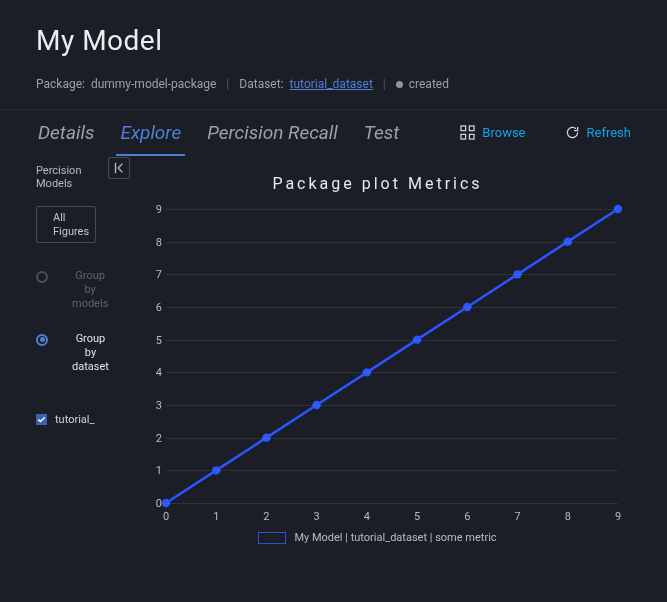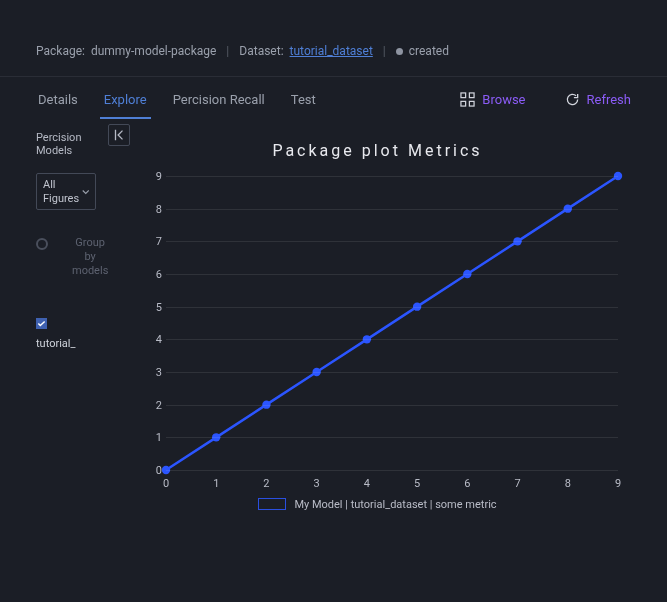--- a/index.html
+++ b/index.html
@@ -17,38 +17,38 @@
   .meta .link { color: #4f7fd6; text-decoration: underline; cursor: pointer; }
   .meta .sep { color: #555a65; margin: 0 4px; }
   .meta .dot { display:inline-block; width:7px; height:7px; border-radius:50%; background:#8e94a1; }
   .divider { height: 1px; background: #2a2d36; margin: 8px 0 0 0; }
 
   .toolbar {
     display: flex; align-items: center; justify-content: space-between;
     padding: 0 36px 0 36px; height: 44px;
   }
   .tabs { display: flex; gap: 22px; align-items: center; height: 100%; }
-  .tab { color: #9aa0ac; font-size: 13px; cursor: pointer; padding: 12px 2px; position: relative; }
+  .tab { color: #9aa0ac; font-size: 19px; cursor: pointer; padding: 12px 2px; position: relative; font-style: italic; }
   .tab.active { color: #4f7fd6; }
   .tab.active::after { content:""; position:absolute; bottom:0; left:-2px; right:-2px; height:2px; background:#4f7fd6; }
   .tbar-actions { display: flex; gap: 20px; align-items: center; }
-  .tbtn { display: flex; align-items: center; gap: 7px; color: #8b5cf6; cursor: pointer; font-size: 13px; padding-left: 19px; }
+  .tbtn { display: flex; align-items: center; gap: 7px; color: #0ea5e9; cursor: pointer; font-size: 13px; padding-left: 19px; }
   .tbtn svg { width: 15px; height: 15px; }
 
   .body { display: flex; height: calc(602px - 148px); }
   .sidebar { width: 106px; padding: 10px 8px 0 36px; color:#9aa0ac; font-size: 11px; position: relative; }
   .side-lbl { color:#b6bac5; font-size:11px; line-height:1.2; }
   .collapse-btn {
     position:absolute; left:108px; top:3px; width:22px; height:22px;
     border:1px solid #434957; border-radius:2px; display:flex; align-items:center; justify-content:center;
     cursor:pointer; color:#b6bac5;
   }
   .dropdown {
     margin-top: 16px; border:1px solid #434957; border-radius:2px;
-    padding: 4px 6px; width: 60px; display:flex; align-items:center; justify-content:space-between;
+    padding: 4px 16px; width: 60px; display:flex; align-items:center; justify-content:space-between;
     color:#c0c4ce; cursor:pointer; font-size:11px; line-height:1.2;
   }
   .chev { width:10px; height:10px; }
   .opt-group { margin-top: 26px; }
   .radio-row { display:flex; align-items:flex-start; gap:24px; margin-bottom:20px; cursor:pointer; }
   .radio {
     width:12px; height:12px; border-radius:50%; border:2px solid #6a707e; margin-top:2px; flex:0 0 auto;
     display:flex; align-items:center; justify-content:center;
   }
   .radio.checked { border-color:#4f7fd6; }
@@ -64,28 +64,29 @@
   .chk svg { width:9px; height:9px; }
   .chk-txt { font-size:11px; color:#cfd3db; text-align:center; line-height:1.3; }
 
   .chart-area { flex:1; position:relative; padding: 14px 28px 8px 10px; }
   .chart-title { text-align:center; color:#e8e9ee; font-size:16px; letter-spacing:3px; font-weight:400; margin-top:6px; margin-bottom:16px; }
   .plot { position:relative; width: 480px; height: 320px; margin-left: 22px; }
   .plot-inner { position:absolute; left:28px; top:0; right:0; bottom:26px; }
   .gridline { position:absolute; left:0; right:0; height:1px; background:rgba(255,255,255,0.09); }
   .ytick { position:absolute; left:0; width:24px; text-align:right; color:#b9bcc7; font-size:11px; transform:translateY(-50%); }
   .xtick { position:absolute; bottom:0; transform:translateX(-50%); color:#b9bcc7; font-size:11px; }
-  .legend { text-align:center; margin-top: 2px; color:#b9bcc7; font-size:11px; display:flex; align-items:flex-start; justify-content:center; gap:8px; }
+  .legend { text-align:center; margin-top: 2px; color:#b9bcc7; font-size:11px; display:flex; align-items:center; justify-content:center; gap:8px; }
   .legend-swatch { width:28px; height:12px; border:1.5px solid #2a4fe0; }
   svg.line-svg { position:absolute; left:0; top:0; width:100%; height:100%; overflow:visible; }
 </style>
 </head>
 <body>
 
 <div class="header">
+  <div class="title">My Model</div>
   <div class="meta">
     <span>Package:</span>
     <span>dummy-model-package</span>
     <span class="sep">|</span>
     <span>Dataset:</span>
     <span class="link">tutorial_dataset</span>
     <span class="sep">|</span>
     <span class="dot"></span>
     <span>created</span>
   </div>
@@ -133,24 +134,28 @@
       <svg class="chev" viewBox="0 0 10 10">
           <path fill="none" stroke="#9aa0ac" stroke-width="1.5" d="M1 3l4 4 4-4"></path>
         </svg>
     </div>
 
     <div class="opt-group">
       <div class="radio-row disabled">
         <span class="radio"></span>
         <div class="opt-txt">Group by models</div>
       </div>
-    </div>
-
-
-    <div class="check-row" style="margin-top:38px;flex-direction:column;">
+      <div class="radio-row">
+        <span class="radio checked"></span>
+        <div class="opt-txt" style="color:#e1e3ea;">Group by dataset</div>
+      </div>
+    </div>
+
+
+    <div class="check-row" style="margin-top:38px;">
       <span class="chk">
         <svg viewBox="0 0 10 10">
             <path fill="none" stroke="#fff" stroke-width="1.6" d="M1.5 5l2.2 2.3L8.5 2.8"></path>
           </svg>
       </span>
       <div class="chk-txt">tutorial_</div>
     </div>
   </div>
 
   <div class="chart-area">

